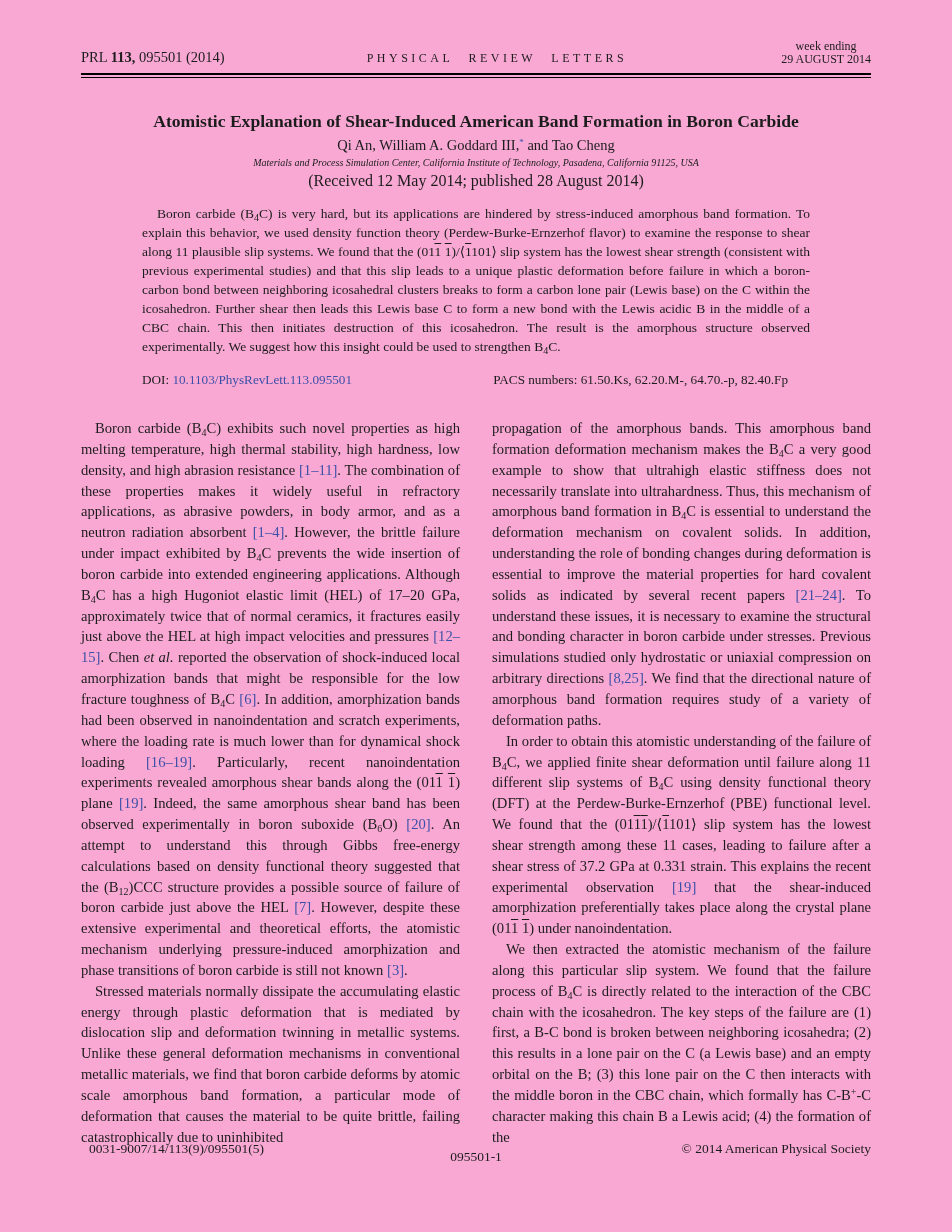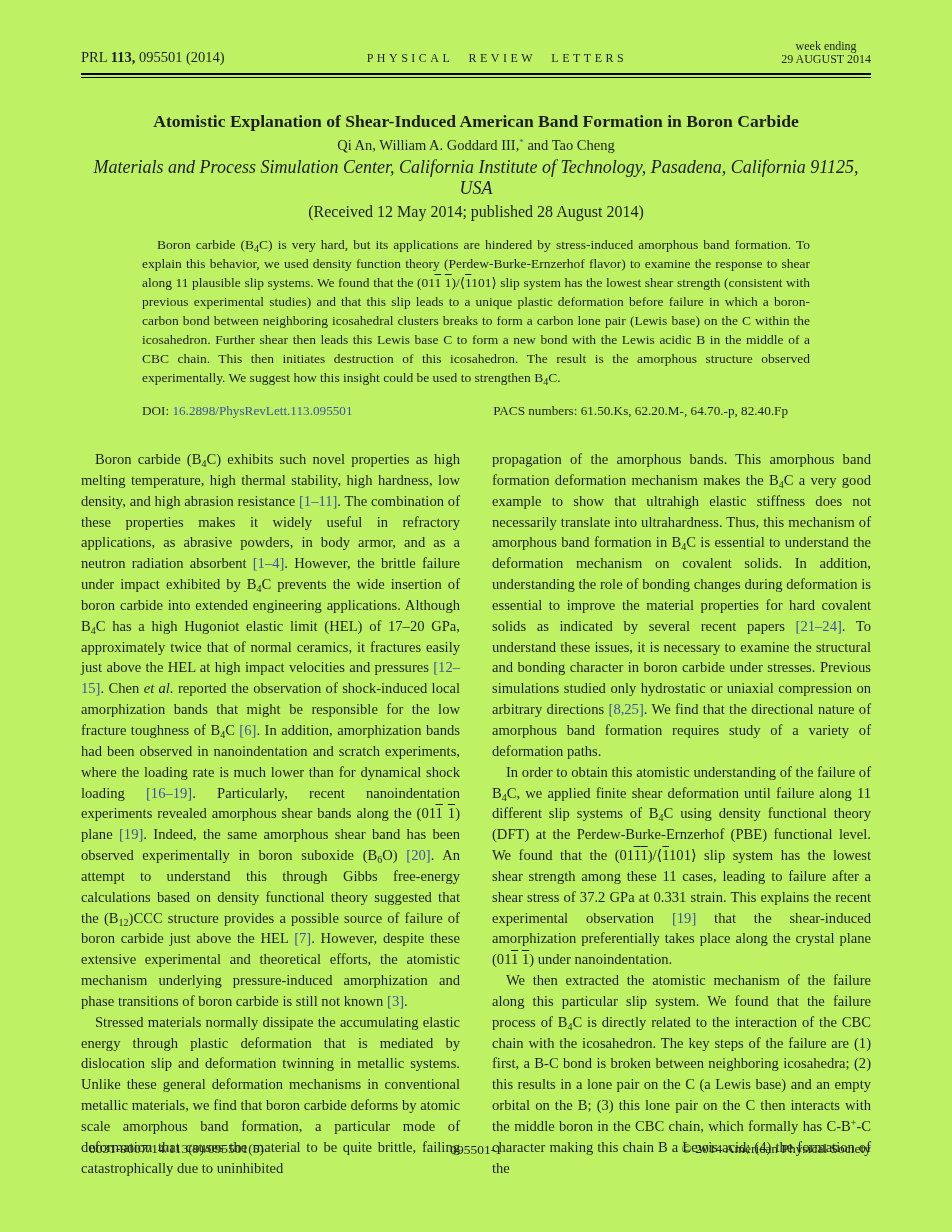--- a/index.html
+++ b/index.html
@@ -1,19 +1,19 @@
 <!DOCTYPE html>
 <html><head>
 <meta charset="utf-8">
 <style>
   html,body{margin:0;padding:0;background:#ffffff;}
   #page{
     position:relative;
     width:952px;height:1232px;
-    background:#bef264;
+    background:#f9a8d4;
     font-family:"Liberation Serif","DejaVu Serif",serif;
     color:#1c1c1c;
     overflow:hidden;
     box-sizing:border-box;
   }
   .content{
     position:absolute;left:81px;top:40px;width:790px;
   }
   
   .hdr{
@@ -30,21 +30,21 @@
   .rule{
     margin-top:7px;height:2px;
     border-top:2.5px solid #000;border-bottom:1px solid #000;
   }
   
   .title{
     margin-top:32px;text-align:center;
     font-size:17.6px;font-weight:bold;line-height:22px;
   }
   .authors{margin-top:5px;text-align:center;font-size:14.5px;}
-  .affil{margin-top:3px;text-align:center;font-style:italic;font-size:18px;}
+  .affil{margin-top:3px;text-align:center;font-style:italic;font-size:10px;}
   .received{margin-top:4px;text-align:center;font-size:16px;}
   .abstract{
     margin:14px auto 8px auto;width:668px;
     font-size:13.5px;line-height:19px;text-align:justify;
     text-indent:15px;
   }
   .doi-row{
     margin:16px auto 0 auto;width:668px;
     display:flex;font-size:13.2px;
   }
@@ -63,21 +63,21 @@
   .col p{margin:0;text-indent:14px;}
   .col p.noindent{text-indent:0;}
   sub{font-size:10px;vertical-align:-3px;line-height:0;}
   sup{font-size:10px;vertical-align:5px;line-height:0;}
   
   .footer{
     position:absolute;left:81px;top:1141px;width:790px;
     font-size:13.5px;
   }
   .footer .issn{position:absolute;left:8px;top:0;}
-  .footer .pageno{position:absolute;left:0;width:790px;text-align:center;top:1px;}
+  .footer .pageno{position:absolute;left:0;width:790px;text-align:center;top:8px;}
   .footer .copyright{position:absolute;right:0;top:0;}
 </style>
 </head>
 <body>
 
 <div id="page">
   <div class="content">
 
     <div class="hdr">
       <div class="hdr-left"><span>PRL </span><b>113,</b><span> 095501 (2014)</span></div>
@@ -90,21 +90,21 @@
     <div class="rule"></div>
 
     <div class="title">Atomistic Explanation of Shear-Induced American Band Formation in Boron Carbide</div>
     <div class="authors">Qi An, William A. Goddard III,<sup class="ref">*</sup> and Tao Cheng</div>
     <div class="affil">Materials and Process Simulation Center, California Institute of Technology, Pasadena, California 91125, USA</div>
     <div class="received">(Received 12 May 2014; published 28 August 2014)</div>
 
     <div class="abstract">Boron carbide (B<sub>4</sub>C) is very hard, but its applications are hindered by stress-induced amorphous band formation. To explain this behavior, we used density function theory (Perdew-Burke-Ernzerhof flavor) to examine the response to shear along 11 plausible slip systems. We found that the (01<span class="ov">1</span> <span class="ov">1</span>)/⟨<span class="ov">1</span>101⟩ slip system has the lowest shear strength (consistent with previous experimental studies) and that this slip leads to a unique plastic deformation before failure in which a boron-carbon bond between neighboring icosahedral clusters breaks to form a carbon lone pair (Lewis base) on the C within the icosahedron. Further shear then leads this Lewis base C to form a new bond with the Lewis acidic B in the middle of a CBC chain. This then initiates destruction of this icosahedron. The result is the amorphous structure observed experimentally. We suggest how this insight could be used to strengthen B<sub>4</sub>C.</div>
 
     <div class="doi-row">
-      <div class="doi-block"><span>DOI: </span><a class="link">16.2898/PhysRevLett.113.095501</a></div>
+      <div class="doi-block"><span>DOI: </span><a class="link">10.1103/PhysRevLett.113.095501</a></div>
       <div class="pacs">PACS numbers: 61.50.Ks, 62.20.M-, 64.70.-p, 82.40.Fp</div>
     </div>
 
     <div class="cols">
       <div class="col">
         <p>Boron carbide (B<sub>4</sub>C) exhibits such novel properties as high melting temperature, high thermal stability, high hardness, low density, and high abrasion resistance <span class="ref">[1–11]</span>. The combination of these properties makes it widely useful in refractory applications, as abrasive powders, in body armor, and as a neutron radiation absorbent <span class="ref">[1–4]</span>. However, the brittle failure under impact exhibited by B<sub>4</sub>C prevents the wide insertion of boron carbide into extended engineering applications. Although B<sub>4</sub>C has a high Hugoniot elastic limit (HEL) of 17–20 GPa, approximately twice that of normal ceramics, it fractures easily just above the HEL at high impact velocities and pressures <span class="ref">[12–15]</span>. Chen <i>et al.</i> reported the observation of shock-induced local amorphization bands that might be responsible for the low fracture toughness of B<sub>4</sub>C <span class="ref">[6]</span>. In addition, amorphization bands had been observed in nanoindentation and scratch experiments, where the loading rate is much lower than for dynamical shock loading <span class="ref">[16–19]</span>. Particularly, recent nanoindentation experiments revealed amorphous shear bands along the (01<span class="ov">1</span> <span class="ov">1</span>) plane <span class="ref">[19]</span>. Indeed, the same amorphous shear band has been observed experimentally in boron suboxide (B<sub>6</sub>O) <span class="ref">[20]</span>. An attempt to understand this through Gibbs free-energy calculations based on density functional theory suggested that the (B<sub>12</sub>)CCC structure provides a possible source of failure of boron carbide just above the HEL <span class="ref">[7]</span>. However, despite these extensive experimental and theoretical efforts, the atomistic mechanism underlying pressure-induced amorphization and phase transitions of boron carbide is still not known <span class="ref">[3]</span>.</p>
         <p>Stressed materials normally dissipate the accumulating elastic energy through plastic deformation that is mediated by dislocation slip and deformation twinning in metallic systems. Unlike these general deformation mechanisms in conventional metallic materials, we find that boron carbide deforms by atomic scale amorphous band formation, a particular mode of deformation that causes the material to be quite brittle, failing catastrophically due to uninhibited</p>
       </div>
       <div class="col">
         <p class="noindent">propagation of the amorphous bands. This amorphous band formation deformation mechanism makes the B<sub>4</sub>C a very good example to show that ultrahigh elastic stiffness does not necessarily translate into ultrahardness. Thus, this mechanism of amorphous band formation in B<sub>4</sub>C is essential to understand the deformation mechanism on covalent solids. In addition, understanding the role of bonding changes during deformation is essential to improve the material properties for hard covalent solids as indicated by several recent papers <span class="ref">[21–24]</span>. To understand these issues, it is necessary to examine the structural and bonding character in boron carbide under stresses. Previous simulations studied only hydrostatic or uniaxial compression on arbitrary directions <span class="ref">[8,25]</span>. We find that the directional nature of amorphous band formation requires study of a variety of deformation paths.</p>

